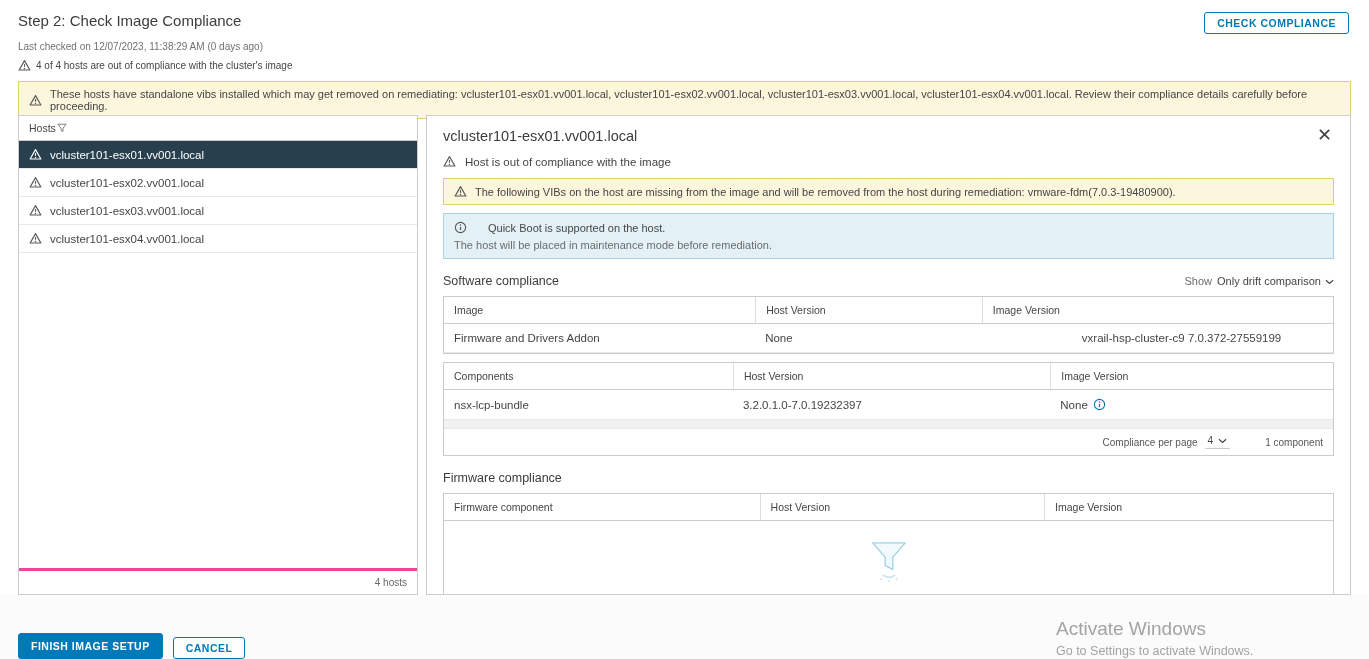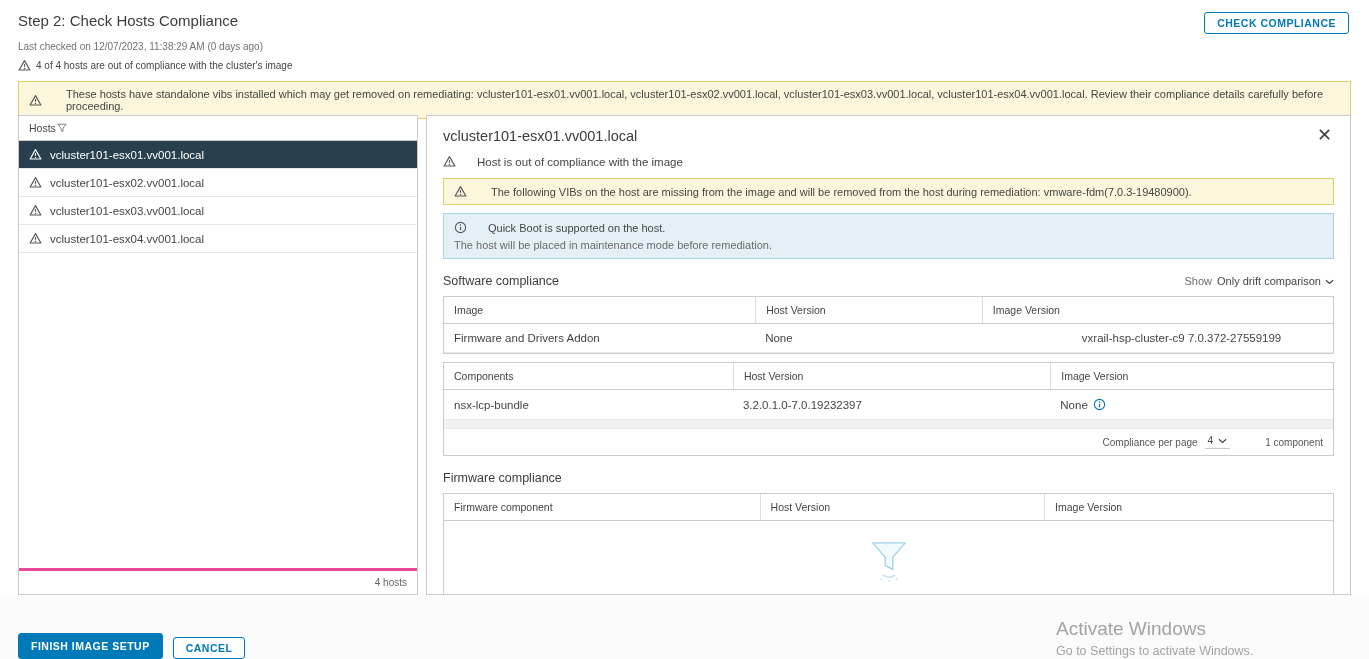--- a/index.html
+++ b/index.html
@@ -22,21 +22,21 @@
   }
   .last-checked { font-size:10px; color:#717171; margin-top:7px; }
   .summary-line { display:flex; align-items:center; gap:5px; font-size:10px; margin-top:7px; color:#454545;text-align:right; }
 
   .icon-warning { display:inline-flex; color:#565656; flex:none; }
   .icon-info { display:inline-flex; color:#565656; flex:none; }
 
   
   .alert-warning {
     margin:9px 18px 0; background:#fcf6dd; border:1px solid #ddce6e;
-    padding:6px 10px; font-size:11px; display:flex; gap:24px; align-items:center; color:#454545;
+    padding:6px 10px; font-size:11px; display:flex; gap:8px; align-items:center; color:#454545;
   }
   .alert-warning.inner { margin:10px 0 0; }
   .alert-info {
     margin:8px 0 0; background:#e3f1f7; border:1px solid #a9d4e5;
     padding:7px 10px; font-size:11px; color:#454545;
   }
   .alert-info .line { display:flex; gap:21px; align-items:center; }
   .alert-info .line + .line { margin-top:5px; color:#6b6b6b; }
 
   
@@ -54,21 +54,21 @@
     border-bottom:1px solid #e8e8e8; font-size:11.5px; cursor:pointer; color:#454545;
   }
   .host-row.selected { background:#28404d; color:#ffffff; }
   .host-row.selected .icon-warning { color:#ffffff; }
   .hosts-footer { border-top:3px solid #ec4899; padding:6px 10px; font-size:10px; color:#666; text-align:right; }
 
   .detail-panel { flex:1; border:1px solid #cccccc; background:#fff; padding:12px 16px 10px; overflow:hidden; }
   .detail-title-row { display:flex; justify-content:space-between; align-items:flex-start; }
   .detail-title { font-size:14.5px; font-weight:400; color:#3c3c3c; }
   .close-btn { font-size:18px; color:#454545; line-height:14px; cursor:pointer; padding:0 2px; }
-  .status-line { display:flex; align-items:center; gap:21px; font-size:11.5px; margin-top:11px; }
+  .status-line { display:flex; align-items:center; gap:9px; font-size:11.5px; margin-top:11px; }
 
   .section-row { display:flex; justify-content:space-between; align-items:center; margin-top:15px; }
   .section-title { font-size:12.5px; color:#3c3c3c; }
   .show-dropdown { font-size:11px; display:flex; gap:5px; align-items:center; cursor:pointer; }
   .show-dropdown .lbl { color:#6b6b6b; }
   .show-dropdown .val { color:#454545; display:inline-flex; align-items:center; gap:4px; }
 
   
   .grid { border:1px solid #cccccc; margin-top:8px; }
   .grid-header { display:flex; border-bottom:1px solid #cccccc; }
@@ -109,21 +109,21 @@
   .watermark .l1 { font-size:19px; }
   .watermark .l2 { font-size:12.5px; margin-top:4px; }
 </style>
 </head>
 <body>
 
 <div class="app">
 
   <div class="page-header">
     <div class="title-row">
-      <div class="page-title">Step 2: Check Hosts Compliance</div>
+      <div class="page-title">Step 2: Check Image Compliance</div>
       <button class="btn-outline">CHECK COMPLIANCE</button>
     </div>
     <div class="last-checked">Last checked on 12/07/2023, 11:38:29 AM (0 days ago)</div>
     <div class="summary-line">
       <span class="icon-warning icon-slot">
   <svg viewBox="0 0 16 16" width="13" height="13" aria-hidden="true">
     <path d="M8 2 L14.6 13.6 H1.4 Z" fill="none" stroke="currentColor" stroke-width="1.4" stroke-linejoin="round"></path>
     <line x1="8" y1="6.3" x2="8" y2="9.6" stroke="currentColor" stroke-width="1.4"></line>
     <circle cx="8" cy="11.6" r="0.95" fill="currentColor"></circle>
   </svg>

